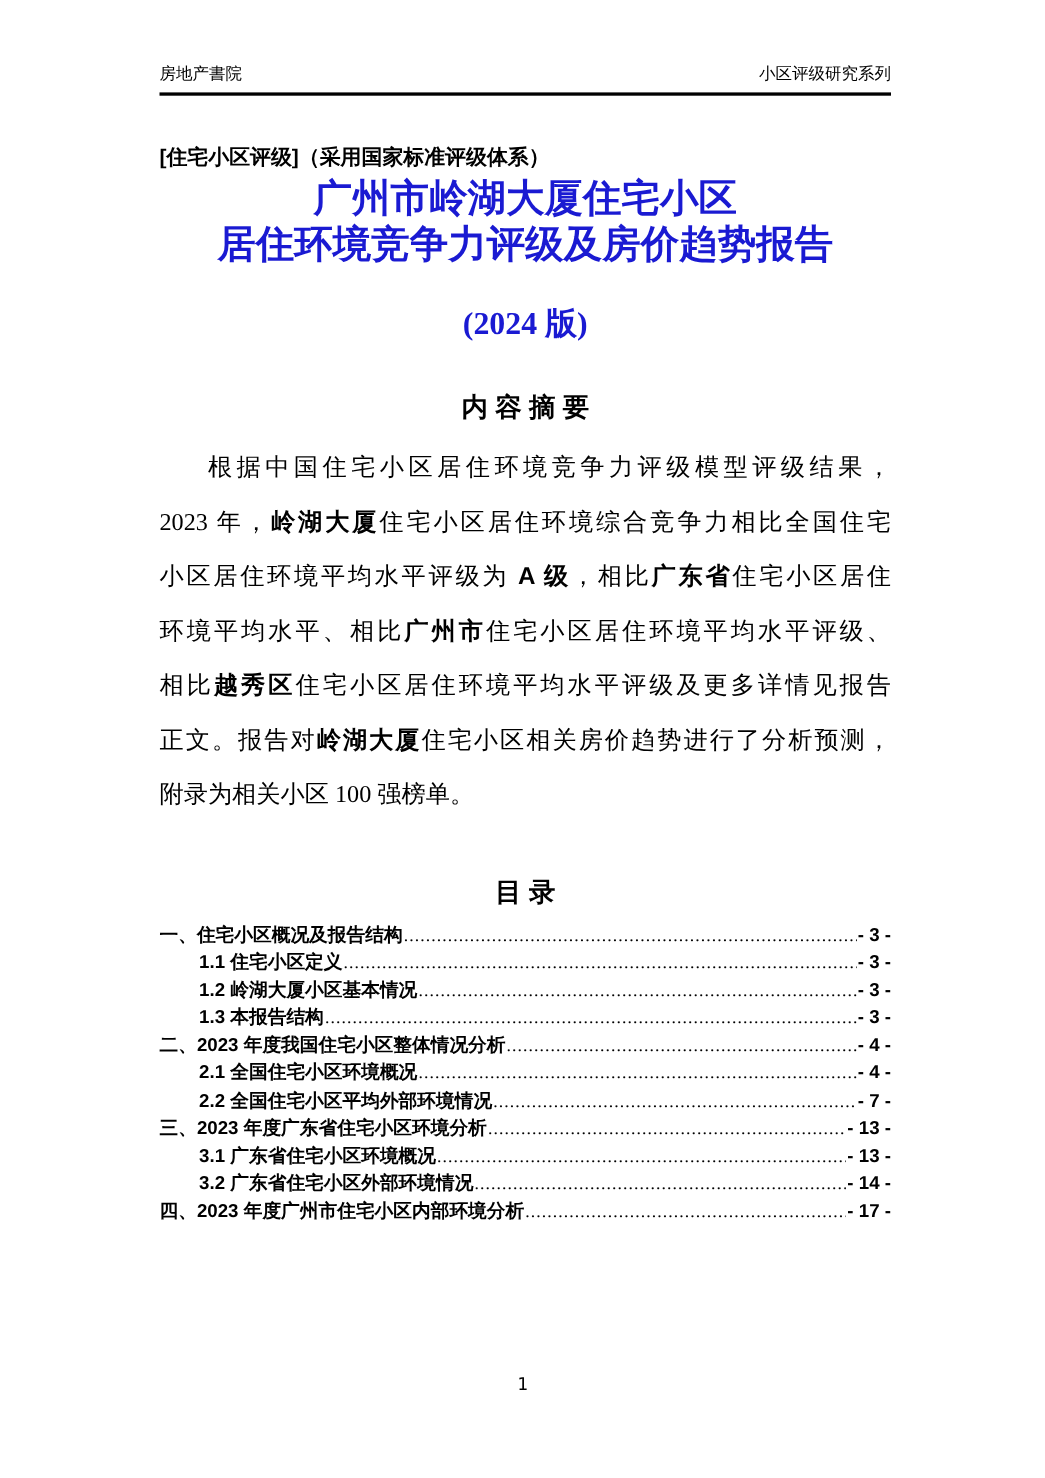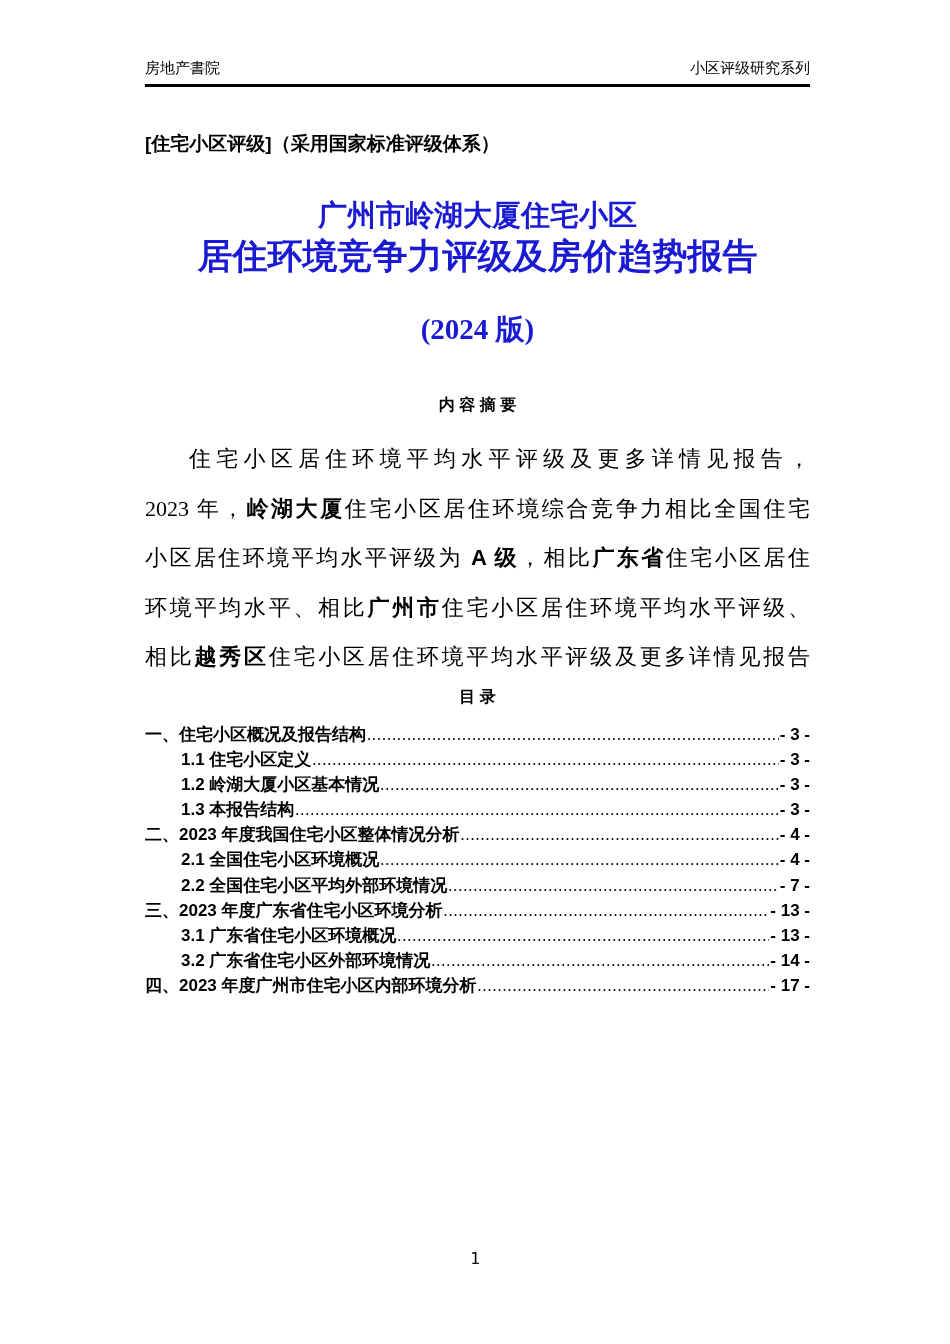--- a/index.html
+++ b/index.html
@@ -32,46 +32,46 @@
     line-height: 26px;
   }
   .title-line {
     margin: 0;
     text-align: center;
     font-weight: bold;
     color: var(--title-blue, #1a1ad2);
     font-family: "Liberation Serif", "DejaVu Serif", serif;
   }
   .t1 { margin-top: 24px; font-size: 36px; line-height: 42px; }
-  .t2 { margin-top: 37px; font-size: 29px; line-height: 42px; text-align: center; }
+  .t2 { margin-top: 3px; font-size: 35px; line-height: 42px; text-align: center; }
   .t3 { font-size: 35px; line-height: 42px; }
   .version { margin-top: 34px; font-size: 29px; line-height: 34px; }
   .section-heading {
     margin: 0;
     text-align: center;
     font-family: "Liberation Sans", "DejaVu Sans", sans-serif;
-    font-size: 16px;
+    font-size: 24px;
     font-weight: bold;
     line-height: 30px;
   }
   .summary-heading { margin-top: 44px; }
   .summary-para { margin-top: 14px; }
   .para-line {
     font-size: 22px;
     line-height: 49.5px;
     text-align: justify;
     text-align-last: justify;
   }
   .para-line.indent { text-indent: 44px; }
   .para-line.last { text-align-last: left; }
   .bold-term {
     font-weight: bold;
     font-family: "Liberation Sans", "DejaVu Sans", sans-serif;
   }
-  .toc-heading { }
+  .toc-heading { margin-top: 50px; }
   .toc-list {
     margin-top: 10px;
     font-family: "Liberation Sans", "DejaVu Sans", sans-serif;
     font-size: 17px;
     font-weight: bold;
     text-align: center;
   }
   .toc-row {
     display: flex;
     align-items: baseline;
@@ -112,25 +112,27 @@
 
   <div class="series-label">[住宅小区评级]（采用国家标准评级体系）</div>
 
   <h1 class="title-line t2">广州市岭湖大厦住宅小区</h1>
   <h1 class="title-line t3">居住环境竞争力评级及房价趋势报告</h1>
   <div class="title-line version">(2024 版)</div>
 
   <h2 class="section-heading summary-heading">内 容 摘 要</h2>
 
   <div class="summary-para">
-      <div class="para-line indent"><span>住宅小区居住环境平均水平评级及更多详情见报告，</span></div>
+      <div class="para-line indent"><span>根据中国住宅小区居住环境竞争力评级模型评级结果，</span></div>
       <div class="para-line"><span>2023 年，</span><span class="bold-term">岭湖大厦</span><span>住宅小区居住环境综合竞争力相比全国住宅</span></div>
       <div class="para-line"><span>小区居住环境平均水平评级为 </span><span class="bold-term">A 级</span><span>，相比</span><span class="bold-term">广东省</span><span>住宅小区居住</span></div>
       <div class="para-line"><span>环境平均水平、相比</span><span class="bold-term">广州市</span><span>住宅小区居住环境平均水平评级、</span></div>
       <div class="para-line"><span>相比</span><span class="bold-term">越秀区</span><span>住宅小区居住环境平均水平评级及更多详情见报告</span></div>
+      <div class="para-line"><span>正文。报告对</span><span class="bold-term">岭湖大厦</span><span>住宅小区相关房价趋势进行了分析预测，</span></div>
+      <div class="para-line last"><span>附录为相关小区 100 强榜单。</span></div>
     </div>
 
   <h2 class="section-heading toc-heading">目 录</h2>
 
   <div class="toc-list">
       <div class="toc-row lvl1">
         <span class="toc-label">一、住宅小区概况及报告结构</span>
         <span class="toc-dots">............................................................................................................................................................................................................................................................................................................</span>
         <span class="toc-page">- 3 -</span>
       </div>

